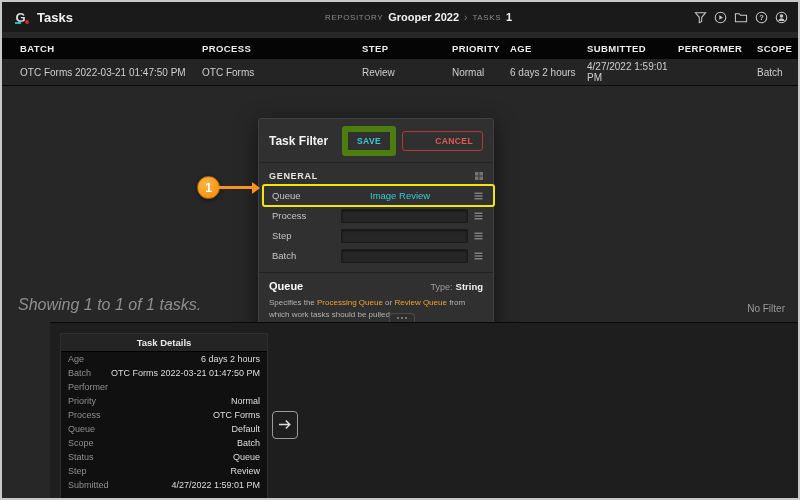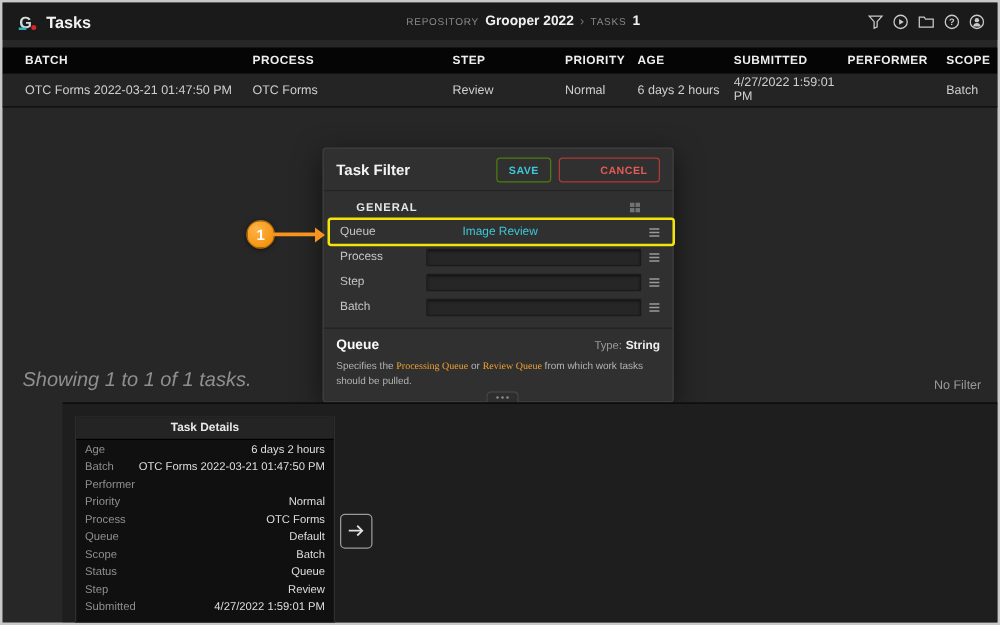--- a/index.html
+++ b/index.html
@@ -28,43 +28,43 @@
   .grid-row span { font-size:10px; color:#cfcfcf; }
 
   
   .main { position:absolute; top:84px; left:0; right:0; height:236px; }
   .footer-left { position:absolute; left:16px; bottom:8px; font-size:16px; color:#8f8f8f;font-style:italic; }
   .footer-right { position:absolute; right:13px; bottom:8px; font-size:10px; color:#9a9a9a; }
   .split-handle { position:absolute; left:387px; bottom:0; width:26px; height:9px; background:#2e2e2e; border:1px solid #4a4a4a; border-bottom:none; border-radius:4px 4px 0 0; display:flex; align-items:center; justify-content:center; gap:2px; cursor:pointer; }
   .split-handle i { width:2px; height:2px; background:#8d8d8d; border-radius:50%; }
 
   
-  .dialog { position:absolute; left:256px; top:32px; width:281px; background:#303030; border:1px solid #404040; border-radius:3px; box-shadow:0 6px 22px rgba(0,0,0,.55); }
+  .dialog { position:absolute; left:256px; top:32px; width:236px; background:#303030; border:1px solid #404040; border-radius:3px; box-shadow:0 6px 22px rgba(0,0,0,.55); }
   .dlg-title { display:flex; align-items:center; padding:7px 10px 6px; border-bottom:1px solid #242424; }
   .dlg-title h2 { font-size:12px; font-weight:bold; color:#f2f2f2; }
   .btn { font-size:8.5px; font-weight:bold; padding:4px 9px; border-radius:3px; background:transparent; letter-spacing:.4px; cursor:pointer; font-family:inherit; }
-  .btn-save { margin-left:auto; border:1px solid #4d7c0f; color:#3cc8d8; }
+  .btn-save { margin-left:auto; border:6px solid #4d7c0f; color:#3cc8d8; }
   .btn-cancel { margin-left:6px; border:1px solid #b03a37; color:#e25b56;padding-left:32px; }
   .dlg-body { padding:6px 10px 5px; }
-  .section-row { display:flex; align-items:center; margin:2px 16px 6px; }
+  .section-row { display:flex; align-items:center; margin:2px 0 6px; }
   .section-row b { font-size:9px; color:#e6e6e6; letter-spacing:.7px; }
   .section-icon { margin-left:auto; display:flex; opacity:.75; }
   .field { position:relative; display:flex; align-items:center; height:17px; margin:3px 0; }
   .field-label { width:72px; padding-left:3px; font-size:9.5px; color:#c4c4c4; }
   .field-value-teal { flex:1; font-size:9.5px; color:#3cc8d8; padding-left:4px; cursor:text;margin-left:25px; }
   .field-input { flex:1; height:14px; background:#262626; border:1px solid #1b1b1b; box-shadow:inset 0 1px 2px rgba(0,0,0,.55); border-radius:1px; font-size:9.5px; color:#ddd; padding:0 4px; line-height:13px; cursor:text; }
   .menu-icon { margin-left:6px; display:flex; cursor:pointer; }
   .hl { position:absolute; left:-7px; right:-12px; top:-3px; bottom:-3px; border:2px solid #f4e409; border-radius:3px; pointer-events:none; }
   .dlg-help { border-top:1px solid #222; padding:7px 10px 9px; }
   .help-head { display:flex; align-items:baseline; }
   .help-head b { font-size:11px; color:#fafafa; }
   .type { margin-left:auto; font-size:9px; color:#9a9a9a; }
   .type b { font-size:9.5px; color:#eee; margin-left:3px; }
   .help-desc { margin-top:5px; font-size:8px; color:#b2b2b2; line-height:1.55; }
-  .help-desc a { color:#efa133; text-decoration:none; cursor:pointer;font-family:Liberation Serif, serif; }
+  .help-desc a { color:#efa133; text-decoration:none; cursor:pointer; }
 
   
   .anno-circle { position:absolute; left:195px; top:90px; width:23px; height:23px; border-radius:50%; background:radial-gradient(circle at 35% 30%, #ffb347, #ef8a00); border:1px solid #b06a06; color:#fff; font-weight:bold; font-size:12px; display:flex; align-items:center; justify-content:center; box-shadow:0 1px 4px rgba(0,0,0,.5); }
   .anno-line { position:absolute; left:216px; top:100px; width:36px; height:3px; background:#f7941e; border-radius:2px; }
   .anno-head { position:absolute; left:250px; top:96px; width:0; height:0; border-left:8px solid #f7941e; border-top:6px solid transparent; border-bottom:6px solid transparent; }
 
   
   .bottom { position:absolute; top:320px; left:0; right:0; bottom:0; background:#1e1e1e; border-top:1px solid #090909;margin-left:48px; }
   .details { position:absolute; left:10px; top:10px; width:208px; bottom:-3px; background:#101010; border:1px solid #2e2e2e; }
   .details-head { height:18px; background:#242424; border-bottom:1px solid #000; display:flex; align-items:center; justify-content:center; font-size:9.5px; font-weight:bold; color:#e9e9e9; }

